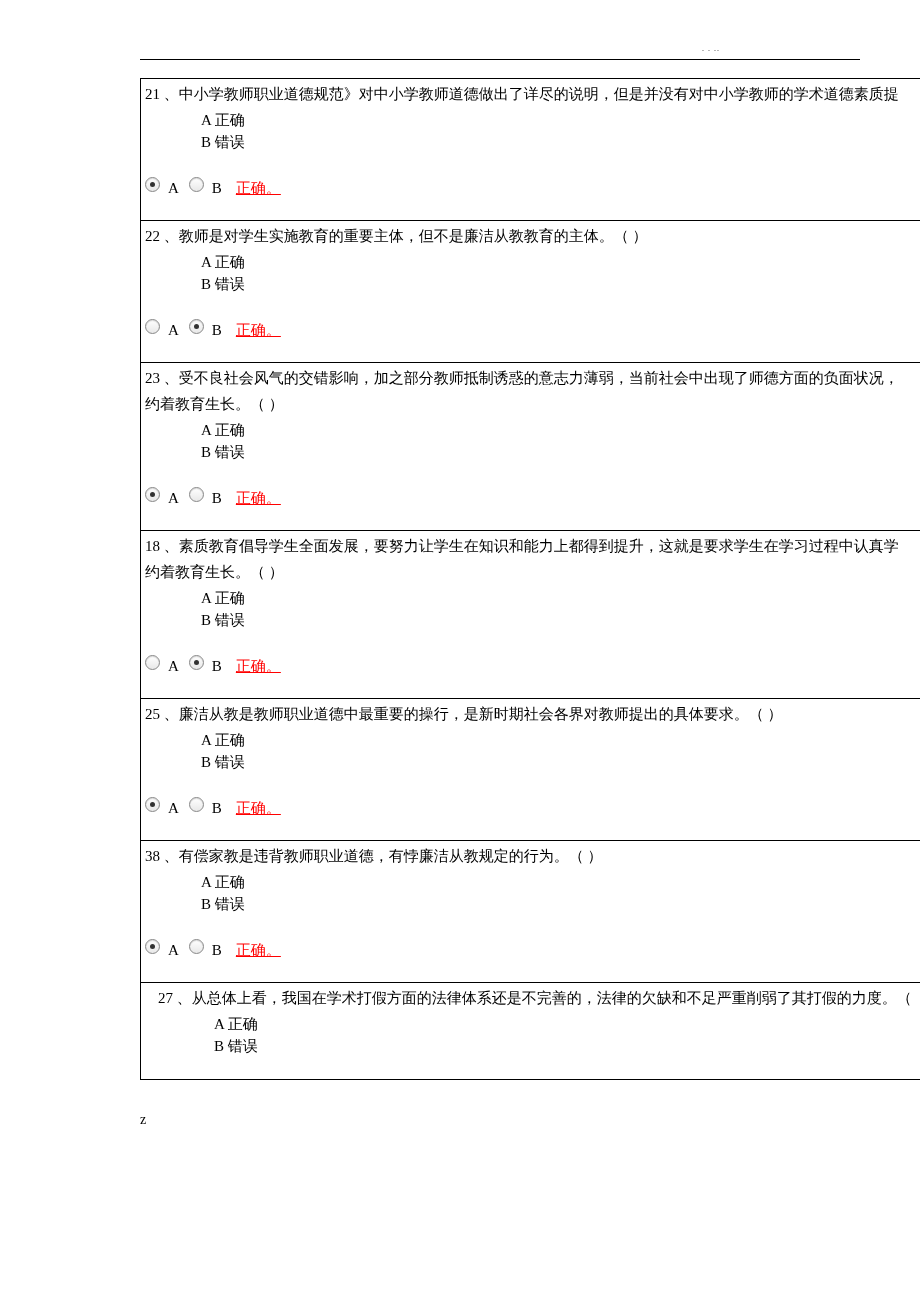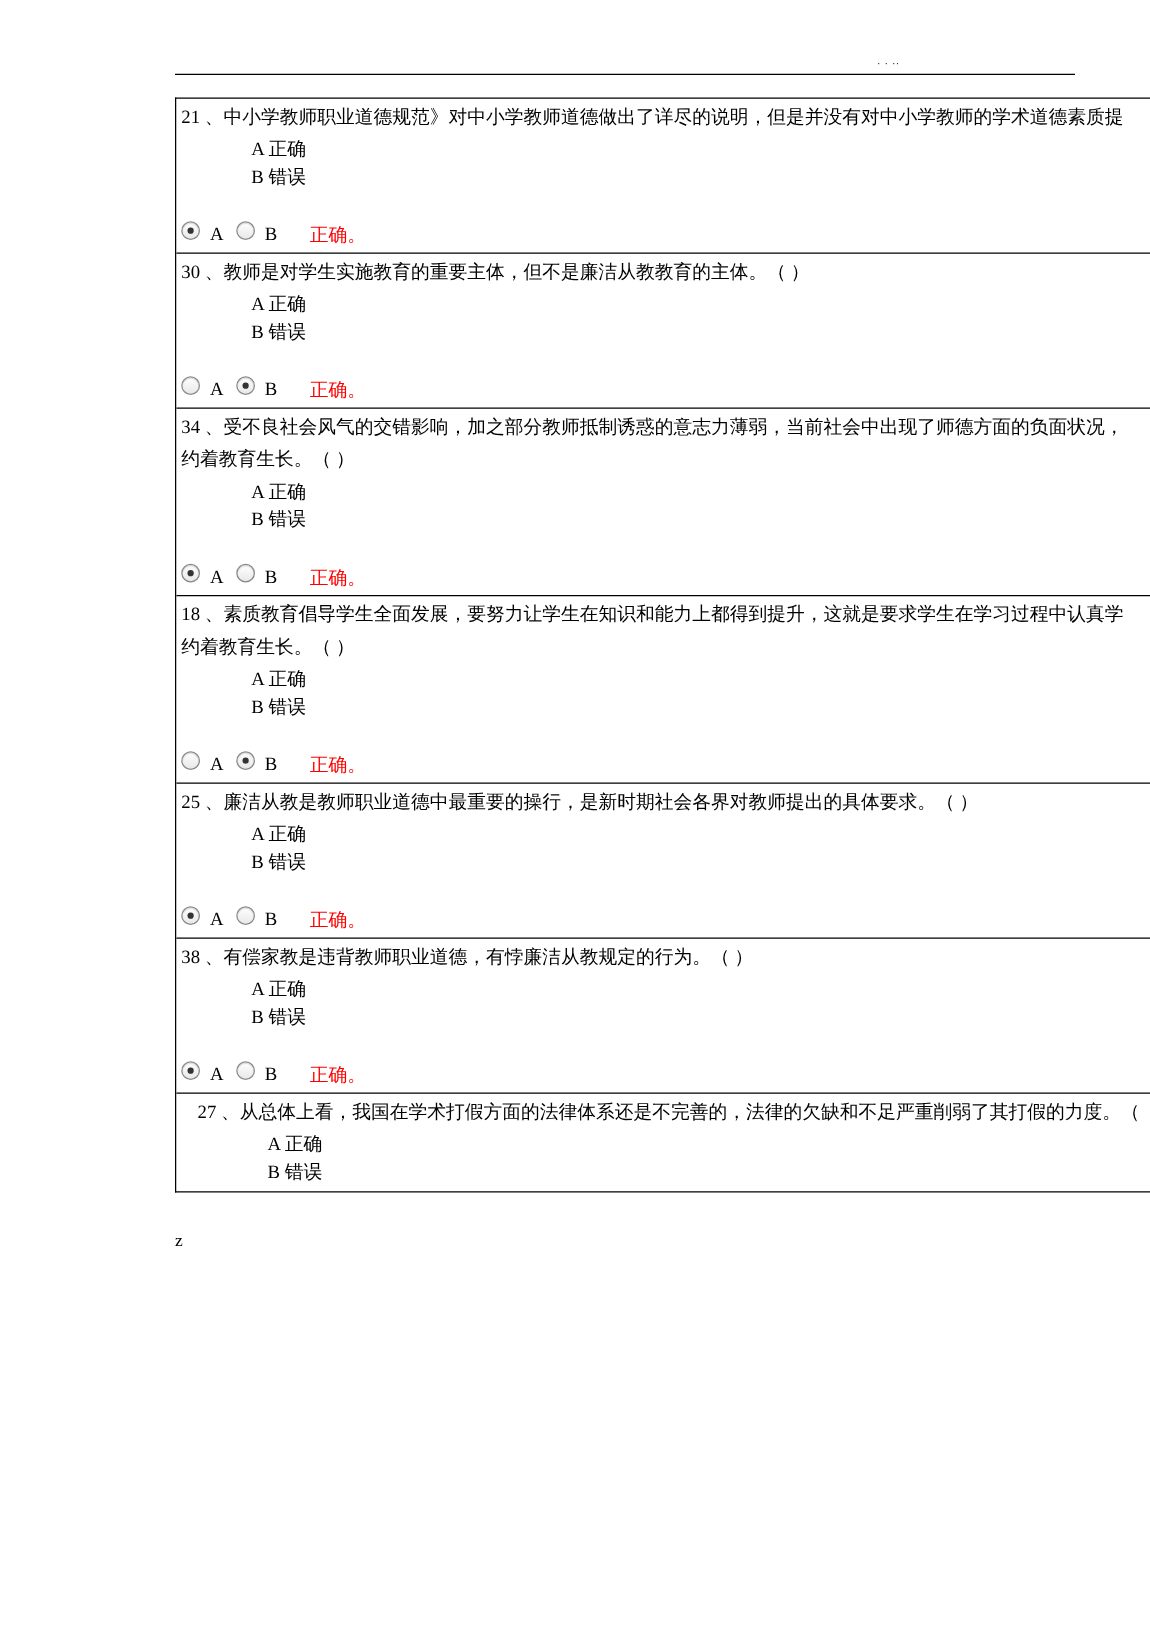--- a/index.html
+++ b/index.html
@@ -35,21 +35,21 @@
   }
   .content {
     margin-left: 140px;
     border-top: 1px solid #000;
     border-left: 1px solid #000;
     border-bottom: 1px solid #000;
     overflow: hidden;
   }
   .question {
     border-bottom: 1px solid #000;
-    padding: 4px 4px 4px 4px;
+    padding: 4px 4px 22px 4px;
     white-space: nowrap;
   }
   .question:last-child {
     border-bottom: none;
     margin-left: 13px;
   }
   .q-stem {
     margin-bottom: 4px;
     line-height: 22px;
     white-space: normal;
@@ -83,21 +83,22 @@
     width: 5px;
     height: 5px;
     background: #333;
     border-radius: 50%;
   }
   .ans-label {
     margin: 0 6px 0 4px;
   }
   .correct {
     color: #ff0000;
-    margin-left: 16px;
+    margin-left: 4px;
+    text-decoration: underline;
   }
   .footer-z {
     margin-left: 140px;
     margin-top: 32px;
     font-size: 14px;
   }
 </style>
 </head>
 <body>
 
@@ -117,35 +118,35 @@
         </div>
         <div class="answer-row">
           <span class="radio selected"></span>
           <span class="ans-label">A</span>
           <span class="radio"></span>
           <span class="ans-label">B</span>
           <span class="correct">正确。</span>
         </div>
       </div>
       <div class="question">
-        <div class="q-stem">30 、教师是对学生实施教育的重要主体，但不是廉洁从教教育的主体。（ ）</div>
-        <div class="options">
-          <div>A 正确</div>
-          <div>B 错误</div>
-        </div>
-        <div class="answer-row">
-          <span class="radio"></span>
-          <span class="ans-label">A</span>
-          <span class="radio selected"></span>
-          <span class="ans-label">B</span>
-          <span class="correct">正确。</span>
-        </div>
-      </div>
-      <div class="question">
-        <div class="q-stem">34 、受不良社会风气的交错影响，加之部分教师抵制诱惑的意志力薄弱，当前社会中出现了师德方面的负面状况，</div>
+        <div class="q-stem">22 、教师是对学生实施教育的重要主体，但不是廉洁从教教育的主体。（ ）</div>
+        <div class="options">
+          <div>A 正确</div>
+          <div>B 错误</div>
+        </div>
+        <div class="answer-row">
+          <span class="radio"></span>
+          <span class="ans-label">A</span>
+          <span class="radio selected"></span>
+          <span class="ans-label">B</span>
+          <span class="correct">正确。</span>
+        </div>
+      </div>
+      <div class="question">
+        <div class="q-stem">23 、受不良社会风气的交错影响，加之部分教师抵制诱惑的意志力薄弱，当前社会中出现了师德方面的负面状况，</div>
         <div class="q-stem">约着教育生长。（ ）</div>
         <div class="options">
           <div>A 正确</div>
           <div>B 错误</div>
         </div>
         <div class="answer-row">
           <span class="radio selected"></span>
           <span class="ans-label">A</span>
           <span class="radio"></span>
           <span class="ans-label">B</span>

